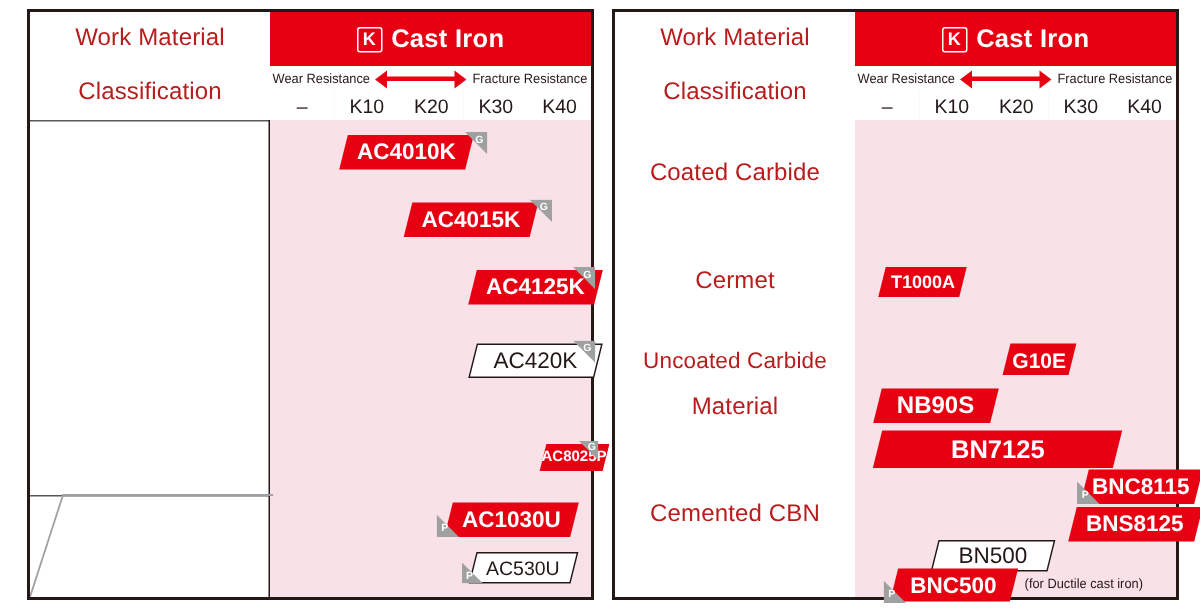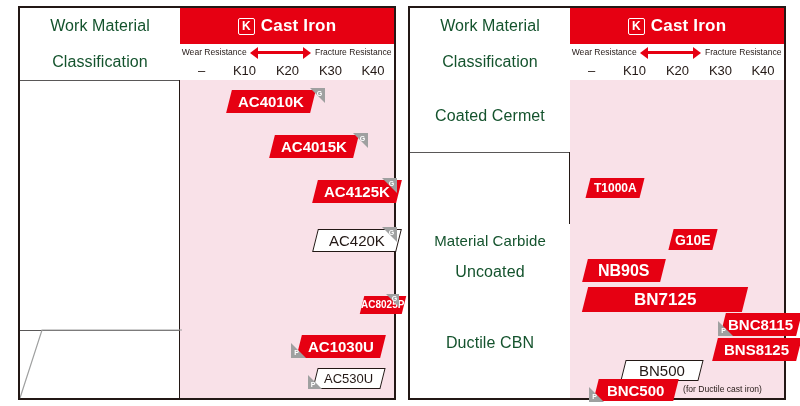--- a/index.html
+++ b/index.html
@@ -25,21 +25,21 @@
   .grid{position:absolute;inset:0;}
   .hline{position:absolute;left:0;right:0;height:1px;background:#595757;}
   .vline{position:absolute;top:0;bottom:0;width:1px;background:#595757;}
   .vline.thick{width:2px;background:#231815;}
 
   
   .lbl{
     position:absolute;
     display:flex;align-items:center;justify-content:center;
     text-align:center;
-    color:#14532d;
+    color:#b91c1c;
     font-size:15px;
     letter-spacing:.1px;
     box-sizing:border-box;
     background:#fff;
     z-index:4;
   }
   .lbl.two-line{line-height:1.28;flex-direction:column;}
 
   
   .redband{
@@ -273,25 +273,26 @@
         </span>
         <span class="atxt">Fracture Resistance</span>
       </div>
 
       <div class="gcol" style="left:160px;top:52px;width:43px;height:20px;">–</div>
       <div class="gcol" style="left:203px;top:52px;width:43px;height:20px;">K10</div>
       <div class="gcol" style="left:246px;top:52px;width:43px;height:20px;">K20</div>
       <div class="gcol" style="left:289px;top:52px;width:43px;height:20px;">K30</div>
       <div class="gcol" style="left:332px;top:52px;width:42px;height:20px;">K40</div>
 
-      <div class="lbl" style="left:0px;top:72px;width:160px;height:72px;font-size:16px;">Coated Cermet</div>
-      <div class="lbl" style="left:0px;top:216px;width:160px;height:32px;font-size:15px;">Material Carbide</div>
-      <div class="lbl" style="left:0px;top:248px;width:160px;height:32px;font-size:16px;">Uncoated</div>
+      <div class="lbl" style="left:0px;top:72px;width:160px;height:72px;font-size:16px;">Coated Carbide</div>
+      <div class="lbl" style="left:0px;top:144px;width:160px;height:72px;font-size:16px;">Cermet</div>
+      <div class="lbl" style="left:0px;top:216px;width:160px;height:32px;font-size:15px;">Uncoated Carbide</div>
+      <div class="lbl" style="left:0px;top:248px;width:160px;height:32px;font-size:16px;">Material</div>
       <div class="lbl two-line" style="left:0px;top:280px;width:160px;height:110px;font-size:16px;">
-        <span>Ductile CBN</span>
+        <span>Cemented CBN</span>
       </div>
 
       <div class="hline" style="top:36px;"></div>
       <div class="hline" style="top:52px;"></div>
       <div class="hline" style="top:72px;"></div>
       <div class="hline" style="top:144px;"></div>
       <div class="hline" style="top:216px;"></div>
       <div class="hline" style="top:248px;"></div>
       <div class="hline" style="top:280px;"></div>
 

